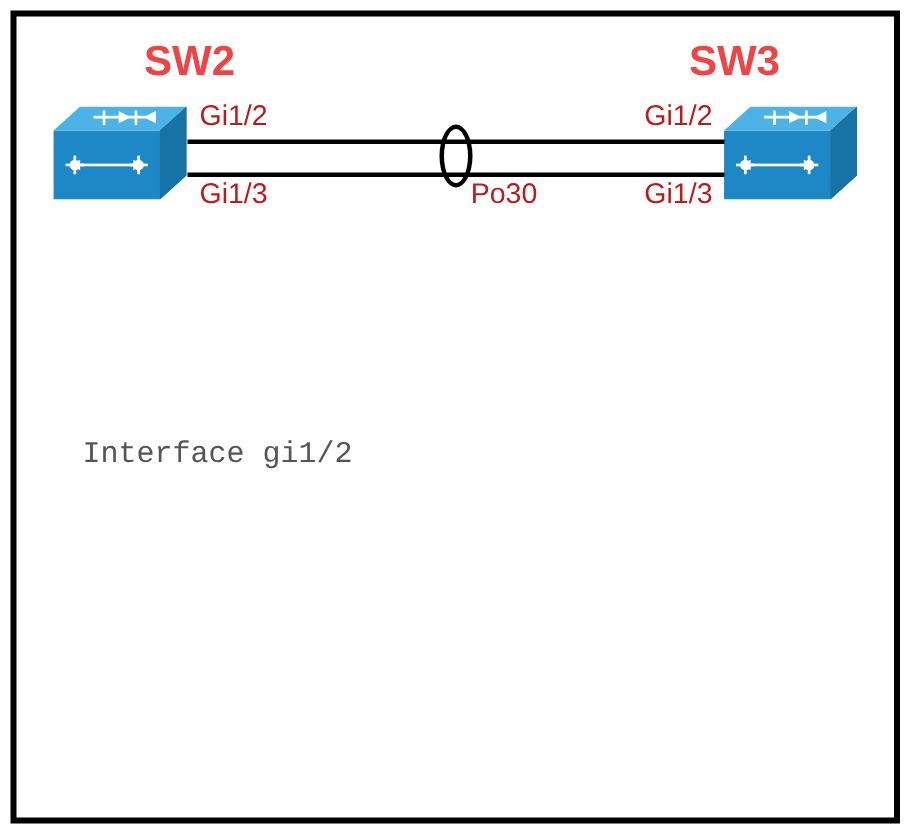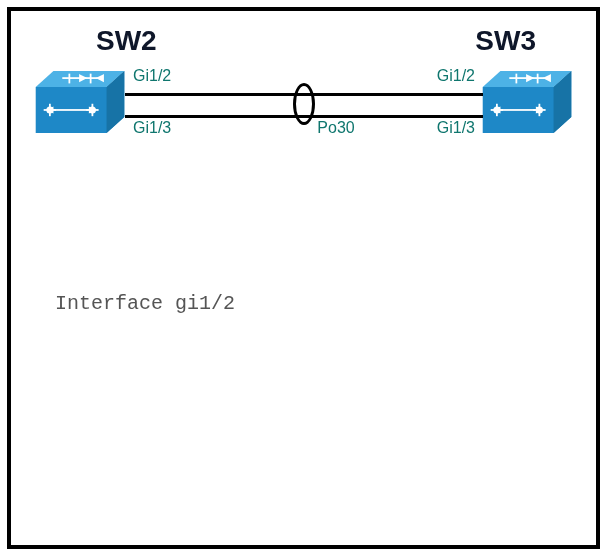--- a/index.html
+++ b/index.html
@@ -19,24 +19,24 @@
     height: 100%;
     border: 4px solid #000;
     box-sizing: border-box;
     position: relative;
     font-family: Arial, Helvetica, sans-serif;
   }
   .title {
     position: absolute;
     font-weight: 700;
     font-size: 28px;
-    color: #0f172a;
+    color: #ef4444;
   }
   .sw2-title { top: 14px; left: 85px; }
-  .sw3-title { top: 14px; right: 60px; }
+  .sw3-title { top: 14px; right: 76px; }
   .switch {
     position: absolute;
     width: 90px;
     height: 62px;
   }
   .switch-left { top: 60px; left: 24px; }
   .switch-right { top: 60px; right: 24px; }
   .links {
     position: absolute;
     top: 60px;
@@ -48,22 +48,22 @@
     position: absolute;
     left: 0;
     width: 100%;
     height: 3px;
     background: #000;
   }
   .line-top { top: 22px; }
   .line-bot { top: 44px; }
   .port-label {
     position: absolute;
-    font-size: 16px;
-    color: #0f766e;
+    font-size: 19px;
+    color: #b91c1c;
     font-family: Arial, Helvetica, sans-serif;
   }
   .pl-tl { top: -4px; left: 8px; }
   .pl-tr { top: -4px; right: 8px; }
   .pl-bl { top: 48px; left: 8px; }
   .pl-br { top: 48px; right: 8px; }
   .po-label { top: 48px; left: 50%; transform: translateX(-50%); margin-left: 32px; }
   .bundle-ring {
     position: absolute;
     top: 12px;

